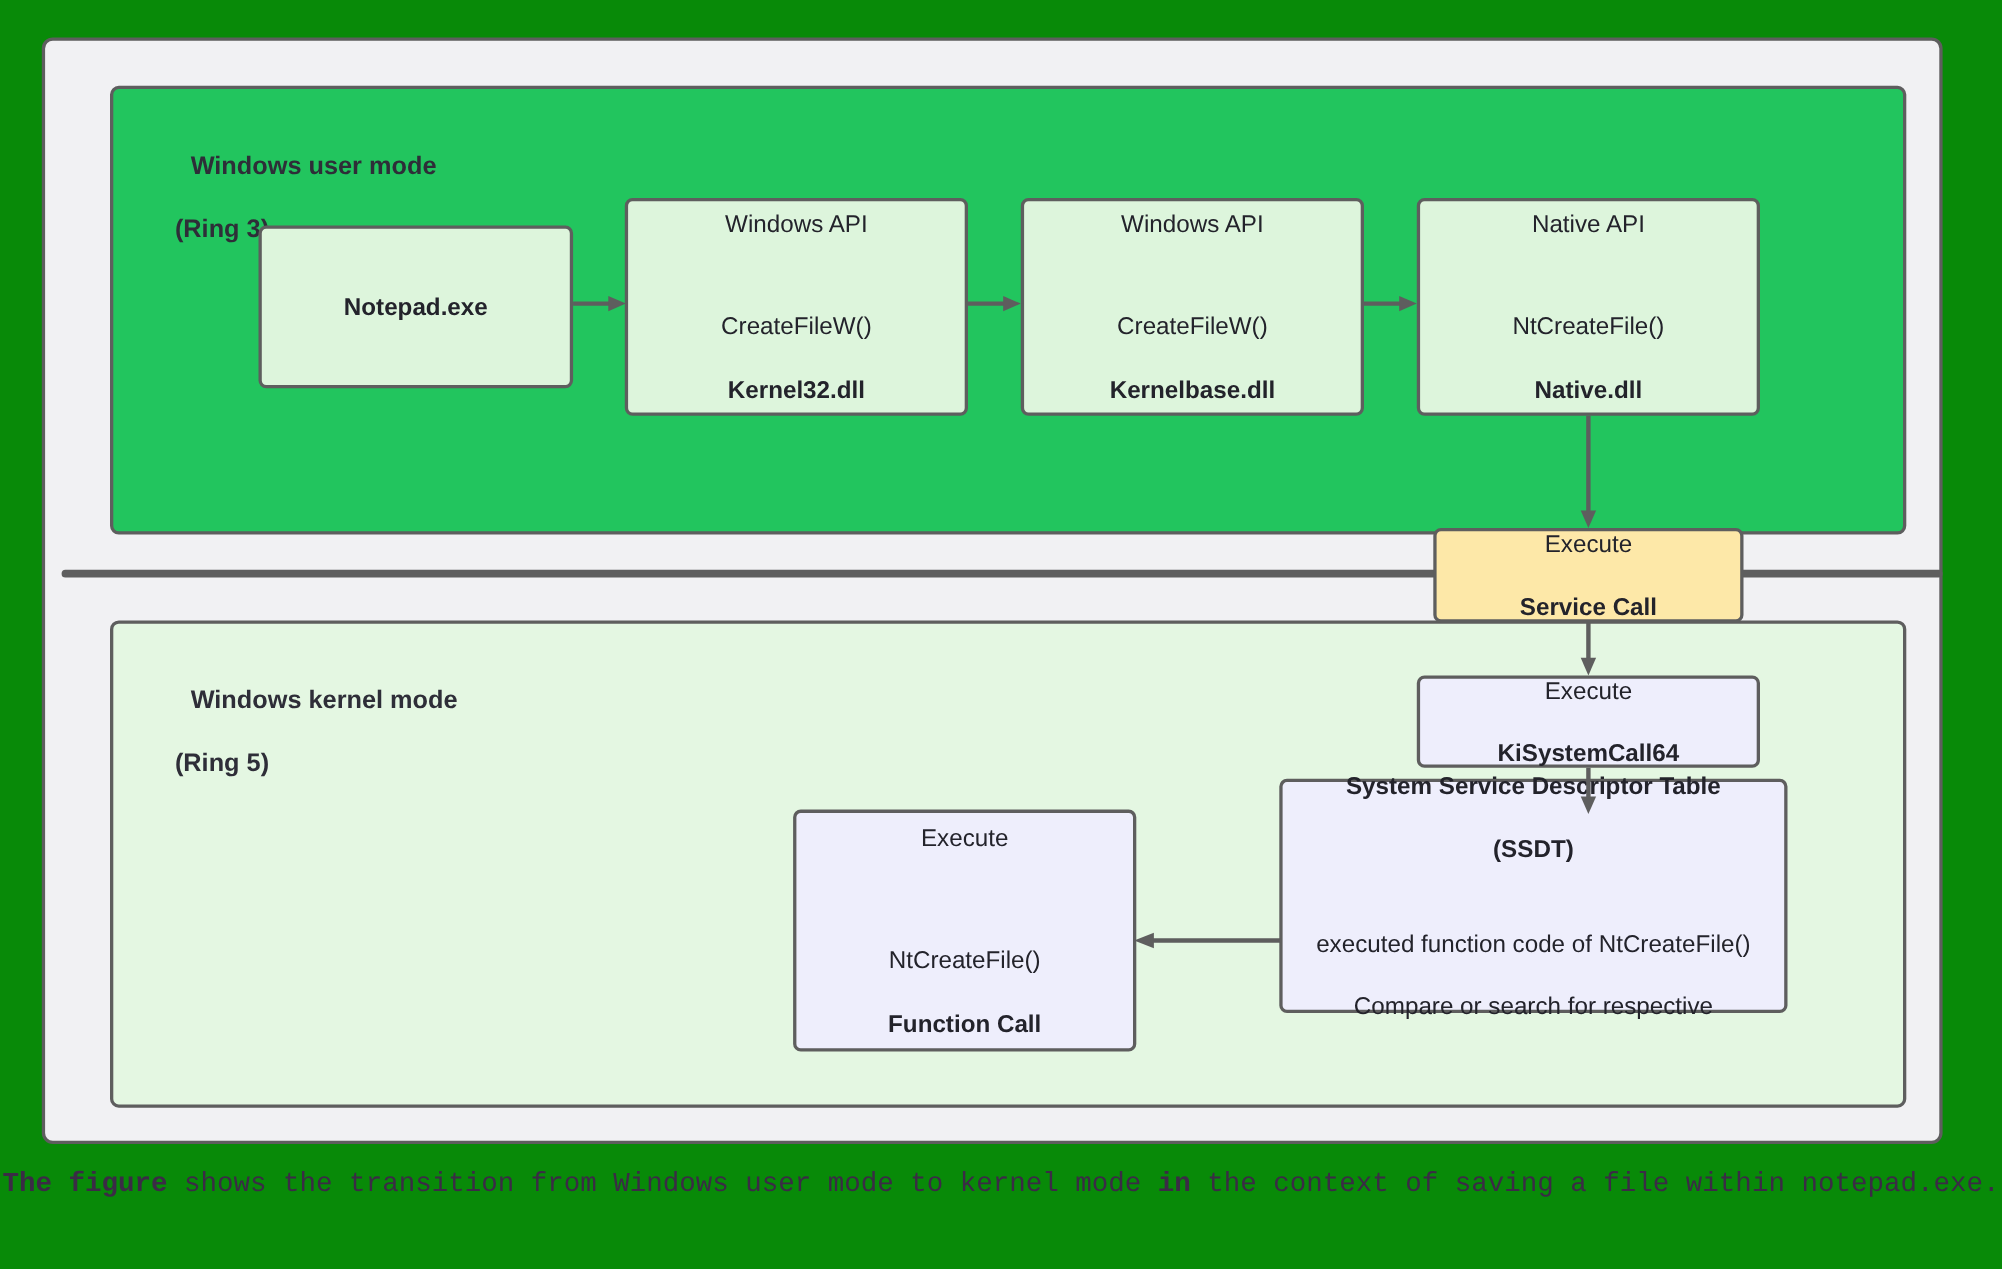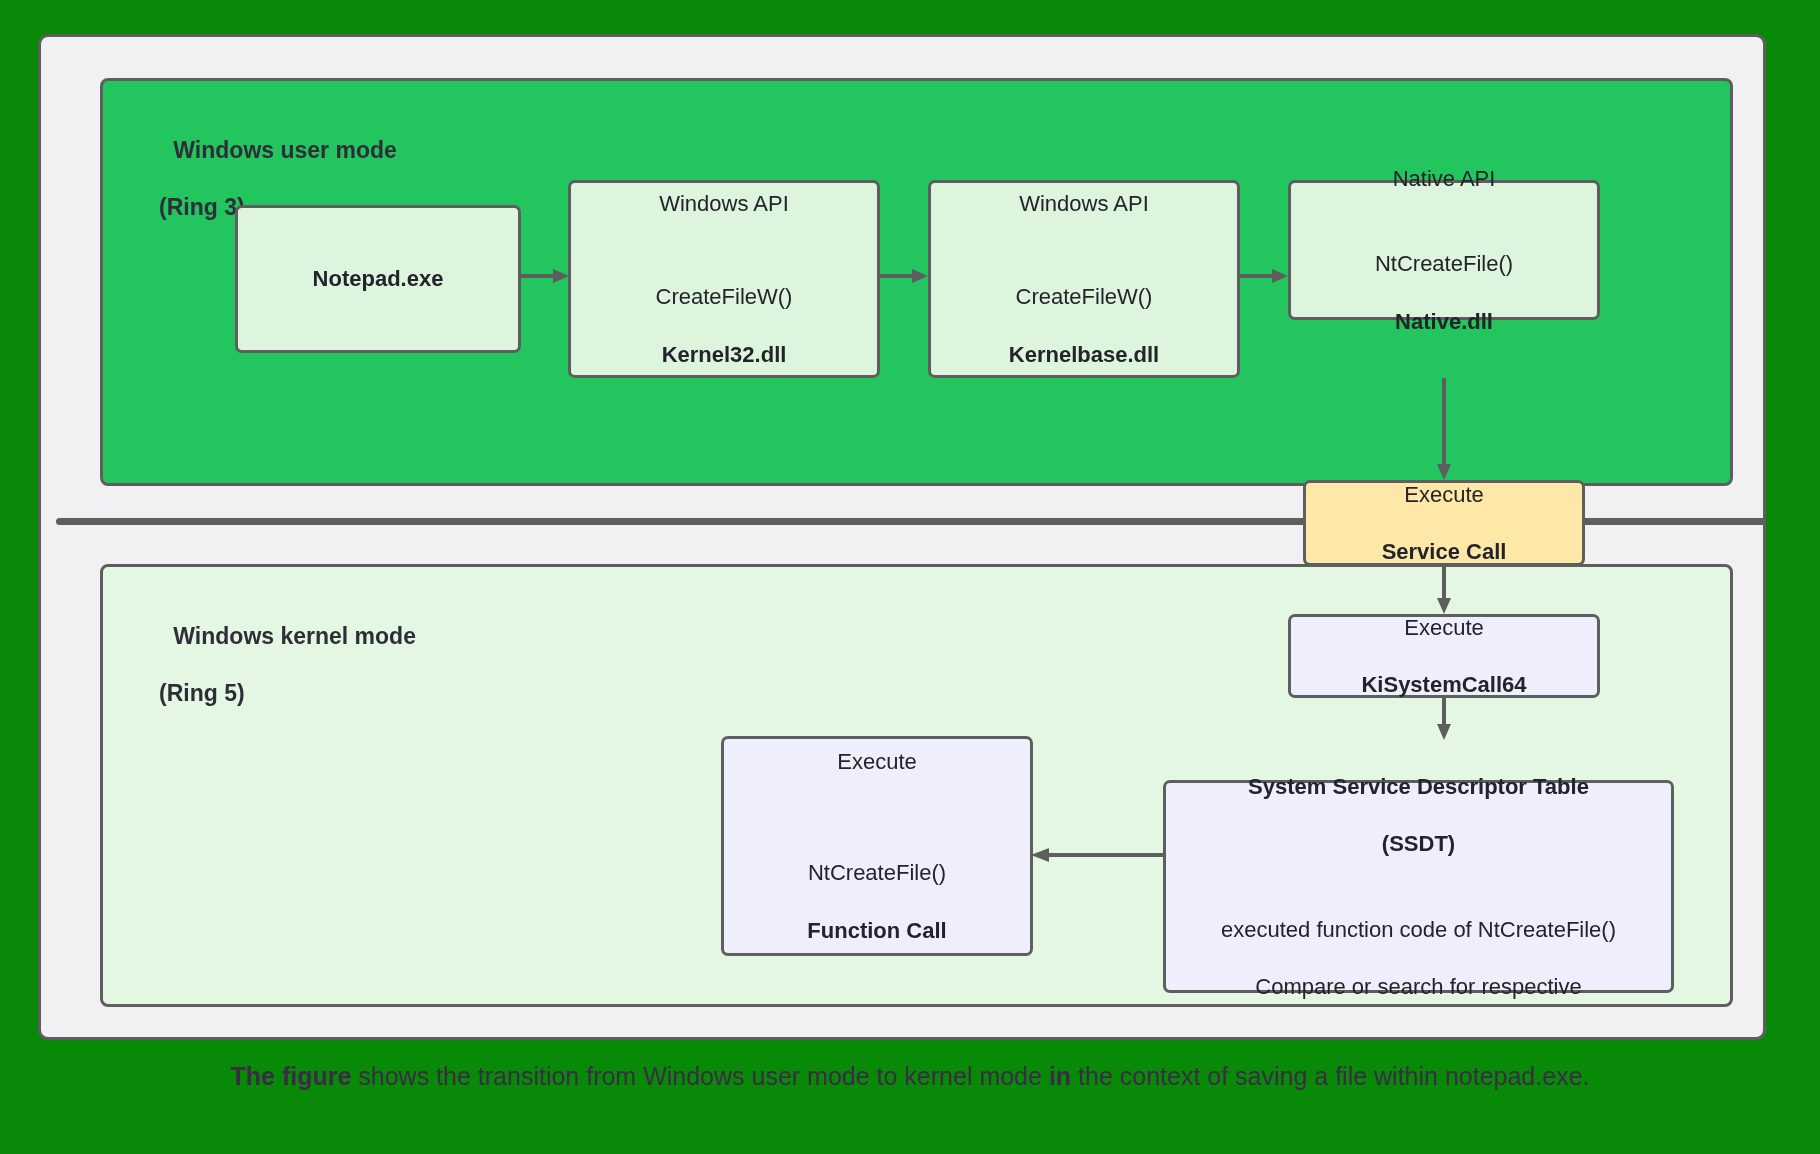--- a/index.html
+++ b/index.html
@@ -101,42 +101,42 @@
   .node.amber  { background: #fde8a8; }
 
   .node .ln        { display: block; white-space: pre; }
   .node .ln.b      { font-weight: bold; }
   .node .gap       { height: 26px; }
 
   
   #node-notepad      { left: 235px;  top: 205px;  width: 286px; height: 148px; }
   #node-kernel32     { left: 568px;  top: 180px;  width: 312px; height: 198px; }
   #node-kernelbase   { left: 928px;  top: 180px;  width: 312px; height: 198px; }
-  #node-ntdll        { left: 1288px; top: 180px;  width: 312px; height: 140px; }
+  #node-ntdll        { left: 1288px; top: 180px;  width: 312px; height: 198px; }
 
   
   #node-syscall      { left: 1303px; top: 480px;  width: 282px; height: 86px;  }
   #node-kisyscall    { left: 1288px; top: 614px;  width: 312px; height: 84px;  }
-  #node-ssdt         { left: 1163px; top: 780px;  width: 511px; height: 213px; }
+  #node-ssdt         { left: 1163px; top: 708px;  width: 462px; height: 213px; }
   #node-funccode     { left: 721px;  top: 736px;  width: 312px; height: 220px; }
 
   
   .arrow {
     position: absolute;
   }
   .arrow svg { display: block; overflow: visible; }
 
   
   .caption {
     position: absolute;
     left: 0;
     top: 1062px;
     width: 1820px;
     text-align: center;
-    font-family: Liberation Sans, sans-serif;
+    font-family: Liberation Mono, monospace;
     font-stretch: condensed;
     font-size: 25px;
     color: #3b2b46;
     white-space: pre;
   }
   .caption b { font-weight: bold; }
 </style>
 </head>
 <body>
 

